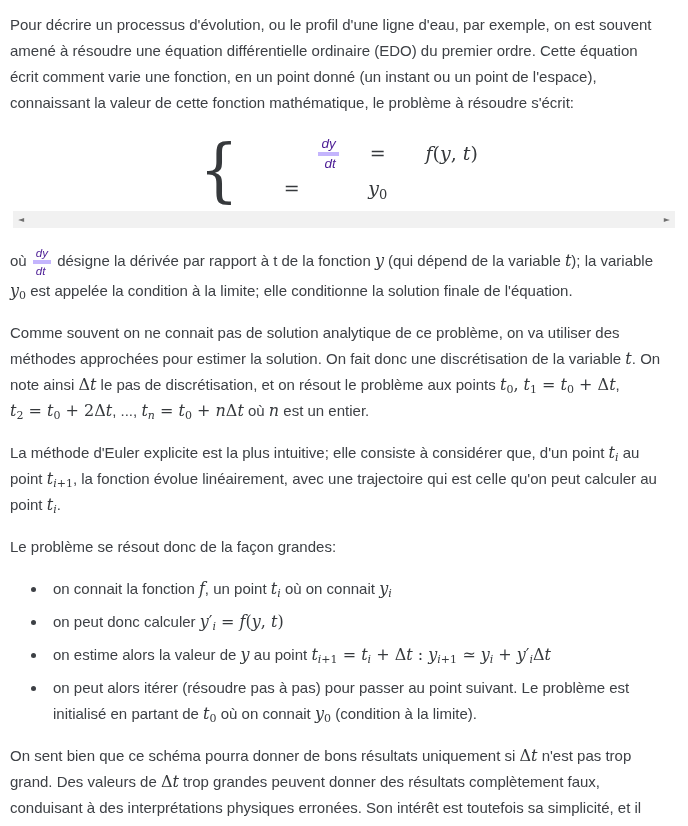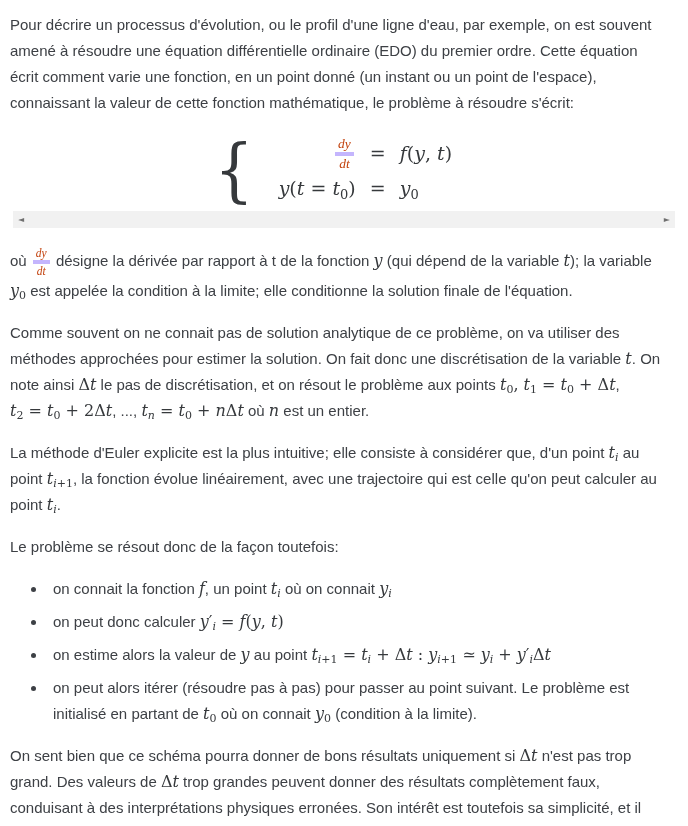--- a/index.html
+++ b/index.html
@@ -22,23 +22,22 @@
     white-space:nowrap;
   }
   .math i{font-style:italic;}
   sub{font-size:11px;vertical-align:-3px;line-height:1;}
 
   
   .frac{
     display:inline-flex;
     flex-direction:column;
     vertical-align:middle;
-    text-align:center;
-    font-family:Liberation Serif, serif;
-    color:#c2410c;
+    font-family:Liberation Sans, sans-serif;
+    color:#4c1d95;
     margin:0 2px;
   }
   .frac .num,.frac .den{font-size:11.5px;line-height:14px;padding:0 3px;}
   .frac .den{border-top:4px solid #c4b5fd;}
 
   
   .eq-block{
     display:flex;
     justify-content:center;
     margin:20px 0 8px 0;
@@ -58,21 +57,21 @@
     grid-template-columns:auto auto auto;
     row-gap:3px;
     align-items:center;
   }
   .eq-grid .math{font-size:19px;}
   .eq-grid sub{font-size:13px;vertical-align:-4px;}
   .eq-grid .frac .num,.eq-grid .frac .den{font-size:13.5px;line-height:16px;}
   .cell{display:block;}
   .c1{text-align:right;min-width:98px;}
   .c2{text-align:center;padding:0 14px;}
-  .c3{text-align:left;min-width:74px;}
+  .c3{text-align:center;min-width:74px;}
 
   
   .hscroll{
     height:17px;
     background:#f1f1f1;
     margin:4px 3px 18px 3px;
     display:flex;
     align-items:center;
     justify-content:space-between;
     padding:0 5px;
@@ -100,42 +99,41 @@
   <div class="eq-block">
     <div class="eq-inner">
       <span class="brace">{</span>
       <div class="eq-grid">
         <span class="cell c1"><span class="frac">
               <span class="num"><i>dy</i></span>
               <span class="den"><i>dt</i></span>
             </span></span>
         <span class="cell c2"><span class="math">=</span></span>
         <span class="cell c3"><span class="math"><i>f</i>(<i>y</i>, <i>t</i>)</span></span>
-        <span class="cell c1"><span class="math"><i>y</i>(<i>t</i> = <i>t</i><sub>0</sub>)</span></span>
         <span class="cell c2"><span class="math">=</span></span>
         <span class="cell c3"><span class="math"><i>y</i><sub>0</sub></span></span>
       </div>
     </div>
   </div>
 
   <div class="hscroll">
     <span class="sb-arrow">◄</span>
     <span class="sb-arrow">►</span>
   </div>
 
   <p>où <span class="frac">
         <span class="num"><i>dy</i></span>
         <span class="den"><i>dt</i></span>
       </span> désigne la dérivée par rapport à t de la fonction <span class="math"><i>y</i></span> (qui dépend de la variable <span class="math"><i>t</i></span>); la variable <span class="math"><i>y</i><sub>0</sub></span> est appelée la condition à la limite; elle conditionne la solution finale de l'équation.</p>
 
   <p>Comme souvent on ne connait pas de solution analytique de ce problème, on va utiliser des méthodes approchées pour estimer la solution. On fait donc une discrétisation de la variable <span class="math"><i>t</i></span>. On note ainsi <span class="math">Δ<i>t</i></span> le pas de discrétisation, et on résout le problème aux points <span class="math"><i>t</i><sub>0</sub>, <i>t</i><sub>1</sub> = <i>t</i><sub>0</sub> + Δ<i>t</i></span>, <span class="math"><i>t</i><sub>2</sub> = <i>t</i><sub>0</sub> + 2Δ<i>t</i></span>, ..., <span class="math"><i>t</i><sub><i>n</i></sub> = <i>t</i><sub>0</sub> + <i>n</i>Δ<i>t</i></span> où <span class="math"><i>n</i></span> est un entier.</p>
 
   <p>La méthode d'Euler explicite est la plus intuitive; elle consiste à considérer que, d'un point <span class="math"><i>t</i><sub><i>i</i></sub></span> au point <span class="math"><i>t</i><sub><i>i</i>+1</sub></span>, la fonction évolue linéairement, avec une trajectoire qui est celle qu'on peut calculer au point <span class="math"><i>t</i><sub><i>i</i></sub></span>.</p>
 
-  <p>Le problème se résout donc de la façon toutefois:</p>
+  <p>Le problème se résout donc de la façon grandes:</p>
 
   <ul>
     <li>on connait la fonction <span class="math"><i>f</i></span>, un point <span class="math"><i>t</i><sub><i>i</i></sub></span> où on connait <span class="math"><i>y</i><sub><i>i</i></sub></span></li>
     <li>on peut donc calculer <span class="math"><i>y</i>′<sub><i>i</i></sub> = <i>f</i>(<i>y</i>, <i>t</i>)</span></li>
     <li>on estime alors la valeur de <span class="math"><i>y</i></span> au point <span class="math"><i>t</i><sub><i>i</i>+1</sub> = <i>t</i><sub><i>i</i></sub> + Δ<i>t</i> : <i>y</i><sub><i>i</i>+1</sub> ≃ <i>y</i><sub><i>i</i></sub> + <i>y</i>′<sub><i>i</i></sub>Δ<i>t</i></span></li>
     <li>on peut alors itérer (résoudre pas à pas) pour passer au point suivant. Le problème est initialisé en partant de <span class="math"><i>t</i><sub>0</sub></span> où on connait <span class="math"><i>y</i><sub>0</sub></span> (condition à la limite).</li>
   </ul>
 
   <p>On sent bien que ce schéma pourra donner de bons résultats uniquement si <span class="math">Δ<i>t</i></span> n'est pas trop grand. Des valeurs de <span class="math">Δ<i>t</i></span> trop grandes peuvent donner des résultats complètement faux, conduisant à des interprétations physiques erronées. Son intérêt est toutefois sa simplicité, et il s'implémente facilement sur un tableau.</p>
 

